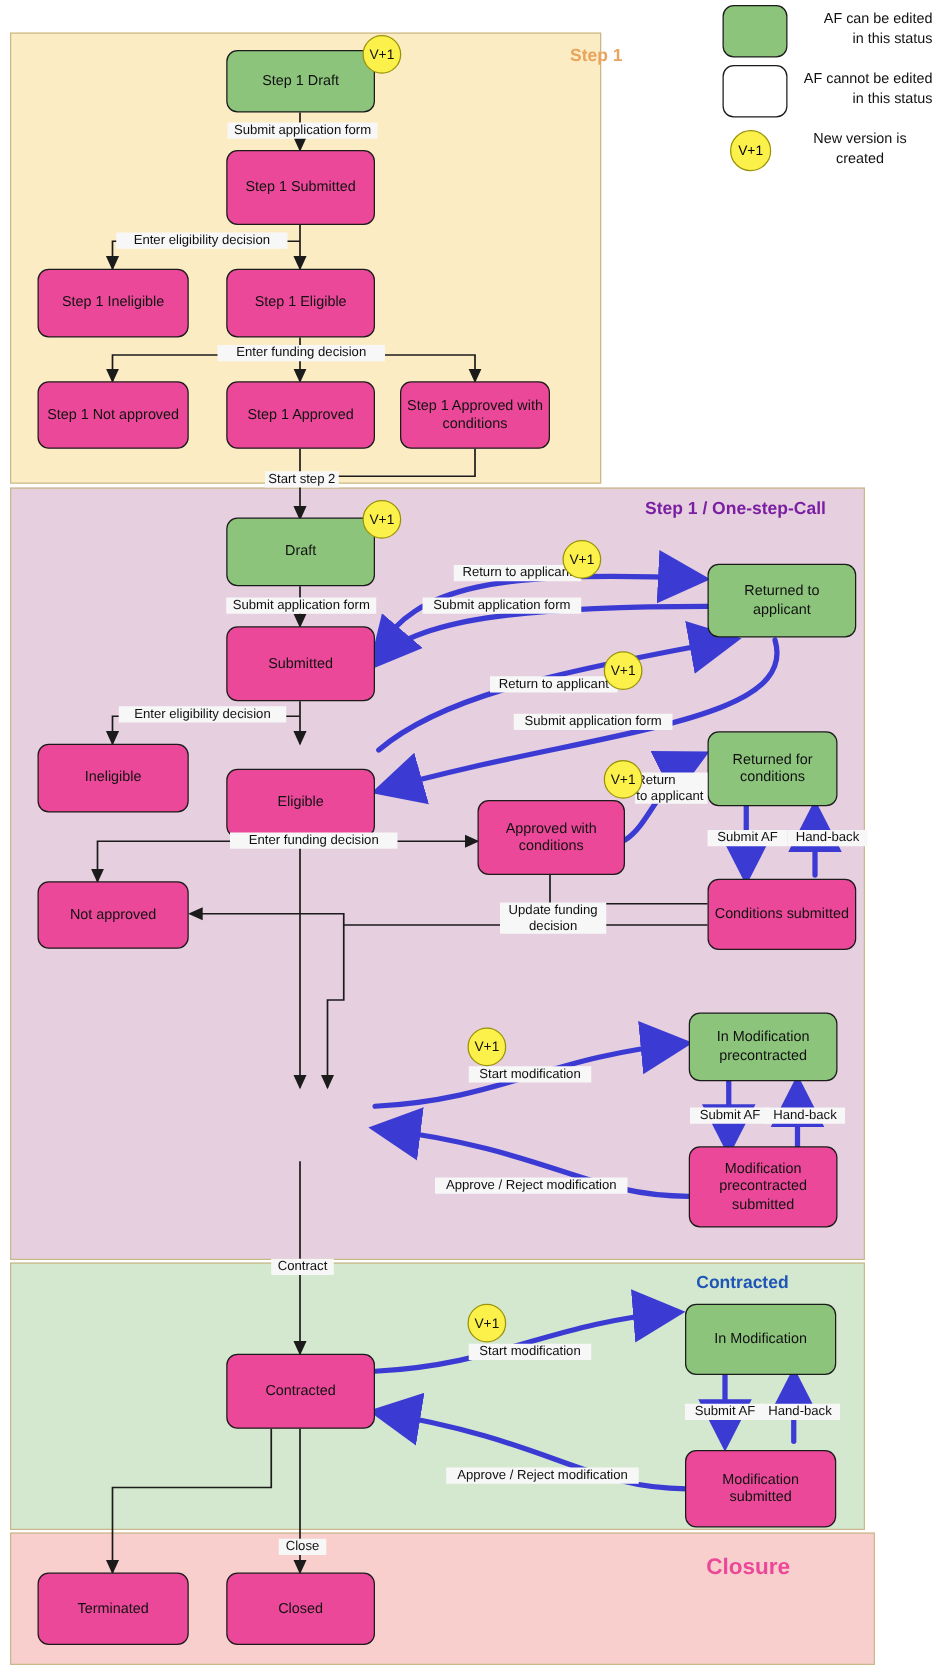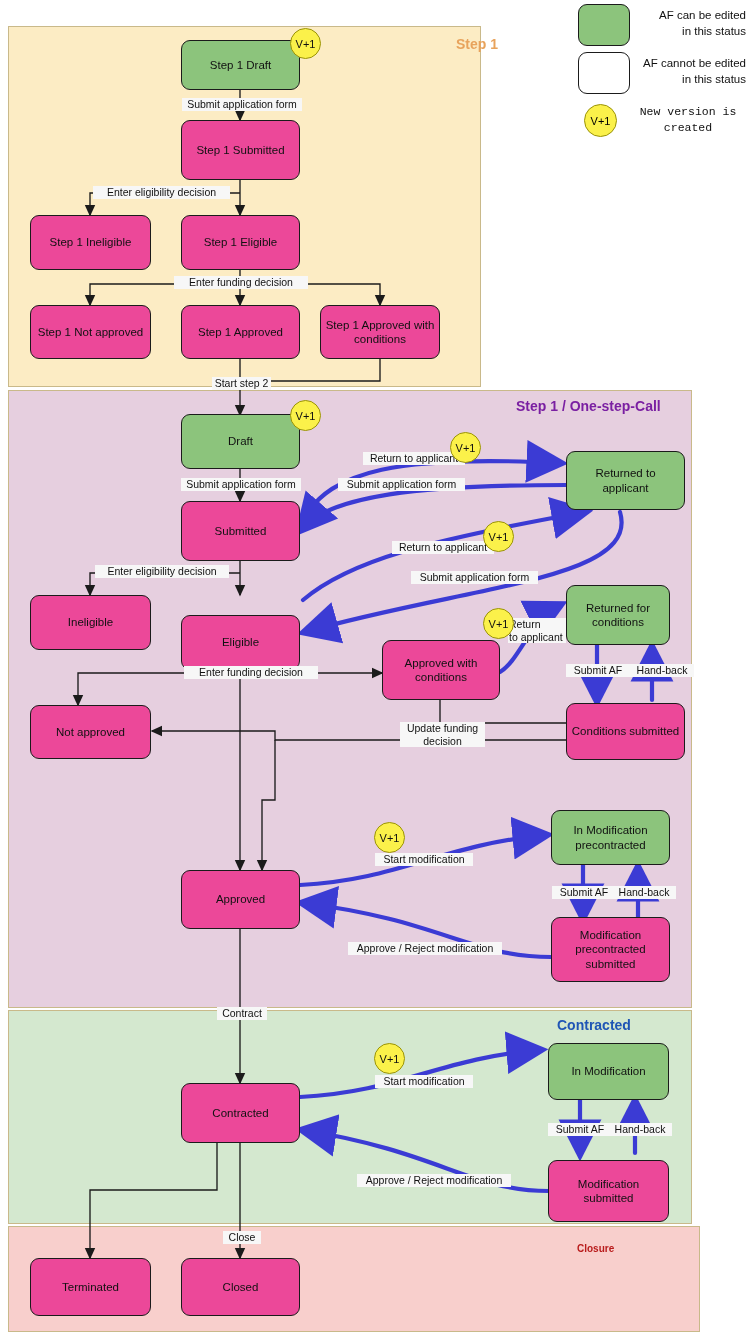--- a/index.html
+++ b/index.html
@@ -36,21 +36,21 @@
   <div class="band" style="left:8px;top:26px;width:473px;height:361px;background:#fcecc4;"></div>
   <div class="band-title" style="left:408px;top:36px;color:#e8a35c;font-size:14px;margin-left:48px;">Step 1</div>
 
   <div class="band" style="left:8px;top:390px;width:684px;height:618px;background:#e6cfdf;"></div>
   <div class="band-title" style="left:516px;top:398px;color:#7a1fa2;font-size:14px;">Step 1 / One-step-Call</div>
 
   <div class="band" style="left:8px;top:1010px;width:684px;height:214px;background:#d4e8cf;"></div>
   <div class="band-title" style="left:557px;top:1017px;color:#1f55b5;font-size:14px;">Contracted</div>
 
   <div class="band" style="left:8px;top:1226px;width:692px;height:106px;background:#f8cfcc;"></div>
-  <div class="band-title" style="left:565px;top:1243px;color:#b91c1c;font-size:10px;margin-left:12px;">Closure</div>
+  <div class="band-title" style="left:565px;top:1243px;color:#ec4899;font-size:18px;">Closure</div>
 
   <svg class="wires" viewBox="0 0 749 1341">
     <defs>
       <marker id="ahB" markerWidth="9" markerHeight="9" refX="7.5" refY="4.5" orient="auto">
         <path d="M0,0.6 L8.6,4.5 L0,8.4 z" fill="#1b1b1b"></path>
       </marker>
       <marker id="ahV" markerWidth="11" markerHeight="11" refX="8" refY="5.5" orient="auto">
         <path d="M0,0.4 L10,5.5 L0,10.6 z" fill="#3b3bd4"></path>
       </marker>
     </defs>
@@ -173,21 +173,20 @@
   <div class="node" style="left:566px;top:703px;width:119px;height:57px;">Conditions submitted</div>
   <div class="lbl" style="left:566px;top:664px;width:62px;">Submit AF</div>
   <div class="lbl" style="left:630px;top:664px;width:62px;">Hand-back</div>
   <div class="lbl" style="left:400px;top:722px;width:83px;">Update funding
 decision</div>
 
   <div class="node green" style="left:551px;top:810px;width:119px;height:55px;">In Modification precontracted</div>
   <div class="vtag" style="left:374px;top:822px;">V+1</div>
   <div class="lbl" style="left:375px;top:853px;width:96px;">Start modification</div>
 
-  <div class="node" style="left:181px;top:870px;width:119px;height:59px;">Approved</div>
   <div class="lbl" style="left:552px;top:886px;width:62px;">Submit AF</div>
   <div class="lbl" style="left:612px;top:886px;width:62px;">Hand-back</div>
 
   <div class="node" style="left:551px;top:917px;width:119px;height:65px;">Modification precontracted submitted</div>
   <div class="lbl" style="left:348px;top:942px;width:152px;">Approve / Reject modification</div>
 
   <div class="lbl" style="left:217px;top:1007px;width:48px;">Contract</div>
 
   <div class="node green" style="left:548px;top:1043px;width:121px;height:57px;">In Modification</div>
   <div class="vtag" style="left:374px;top:1043px;">V+1</div>
@@ -207,16 +206,16 @@
 
   <div class="legend-box" style="left:578px;top:4px;width:52px;height:42px;background:#8cc47c;"></div>
   <div class="legend-text" style="left:636px;top:8px;width:110px;white-space:pre-line;">AF can be edited
 in this status</div>
 
   <div class="legend-box" style="left:578px;top:52px;width:52px;height:42px;background:#ffffff;"></div>
   <div class="legend-text" style="left:630px;top:56px;width:116px;white-space:pre-line;">AF cannot be edited
 in this status</div>
 
   <div class="legend-circle" style="left:584px;top:104px;">V+1</div>
-  <div class="legend-text" style="left:630px;top:104px;width:116px;white-space:pre-line;text-align:center;font-family:Liberation Mono, monospace;">New version is
+  <div class="legend-text" style="left:630px;top:104px;width:116px;white-space:pre-line;text-align:center;">New version is
 created</div>
 
 </div>
 
 </body></html>

